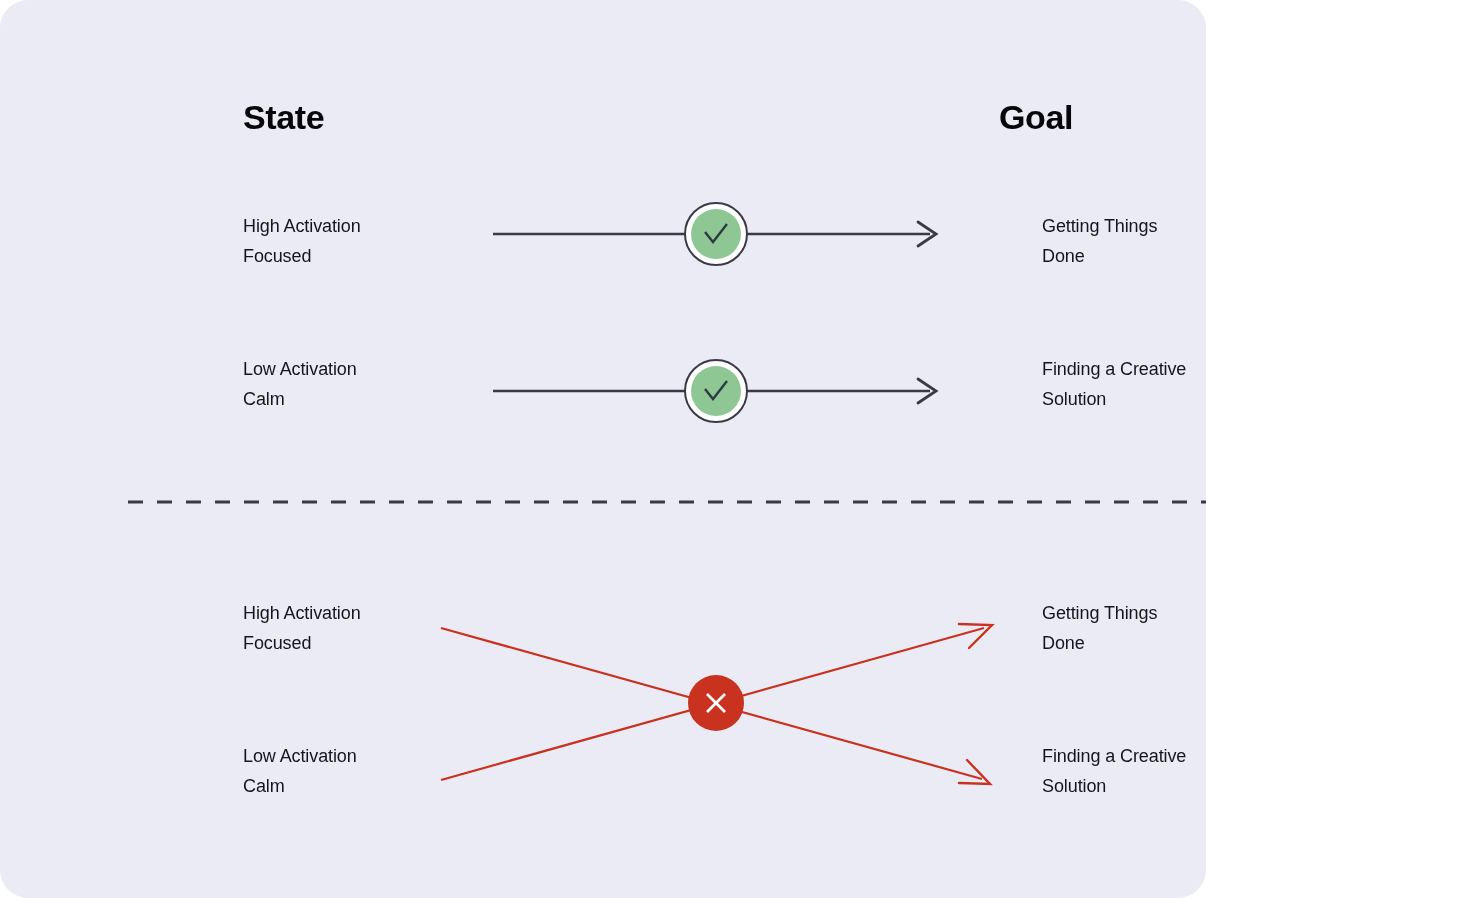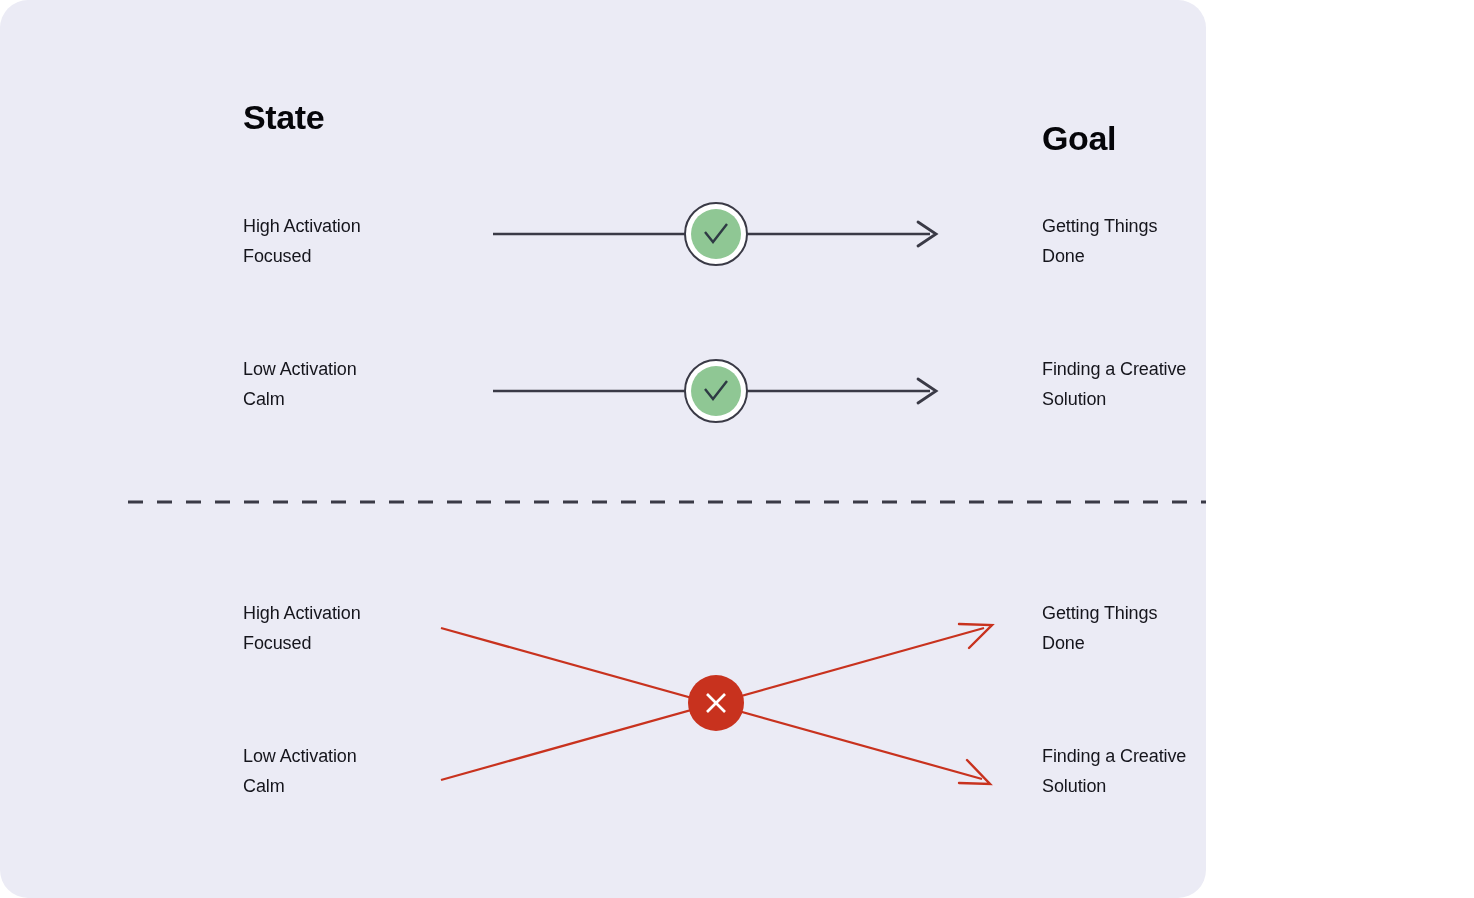--- a/index.html
+++ b/index.html
@@ -26,21 +26,21 @@
     position: absolute;
     font-family: "Liberation Sans", sans-serif;
     font-weight: bold;
     font-size: 34px;
     line-height: 40px;
     color: #06060a;
     letter-spacing: -0.4px;
     white-space: nowrap;
   }
   #heading-state { left: 243px; top: 97px; }
-  #heading-goal  { left: 1042px; top: 97px; margin-top: 21px; }
+  #heading-goal  { left: 999px; top: 97px; }
 
   .label {
     position: absolute;
     font-family: "Liberation Sans", sans-serif;
     font-weight: normal;
     font-size: 18px;
     line-height: 30px;
     color: #15151c;
     letter-spacing: -0.1px;
     white-space: pre;

